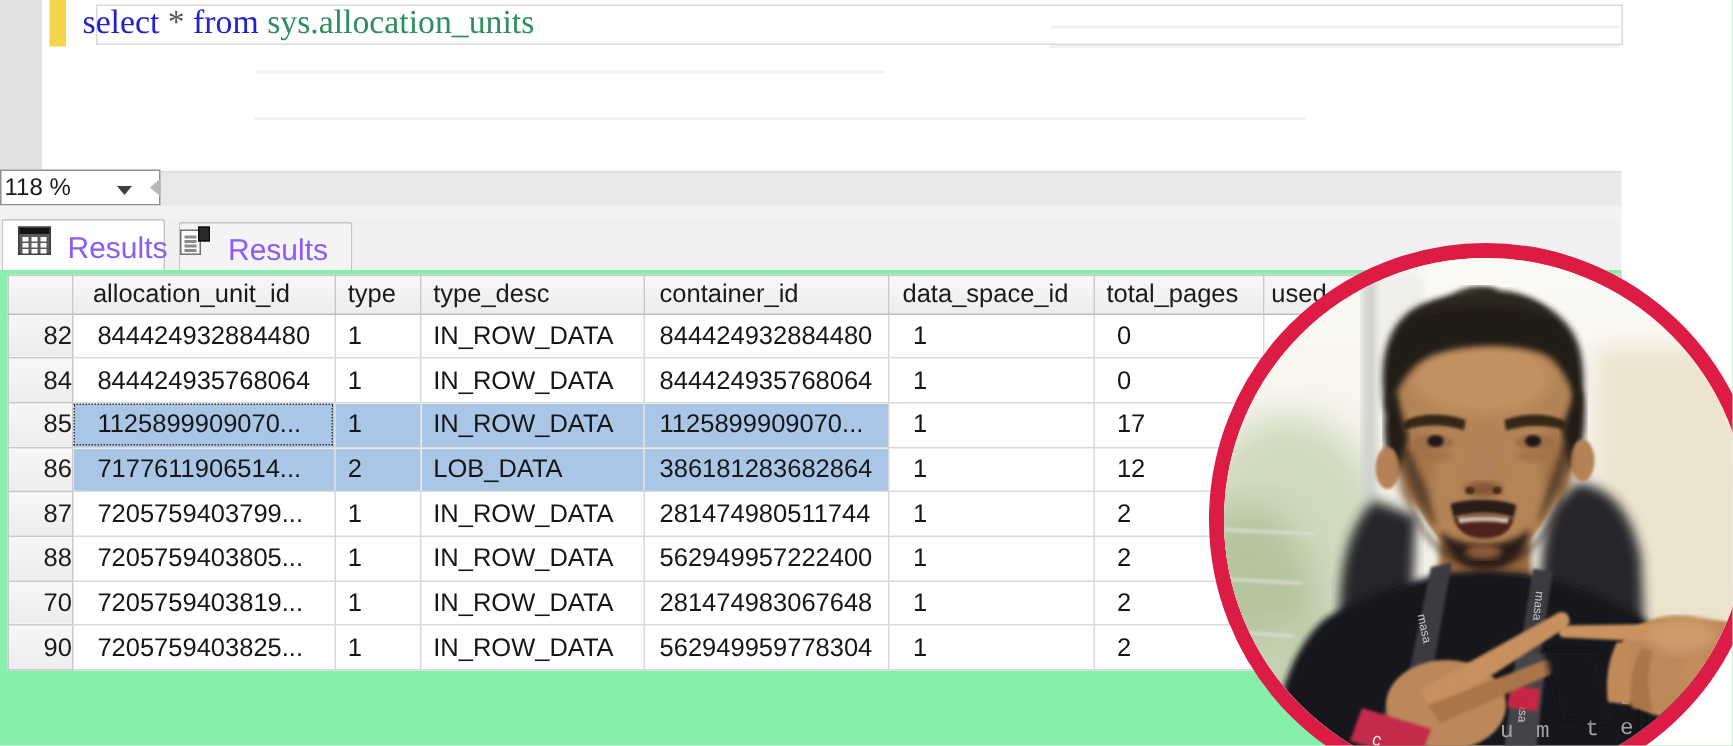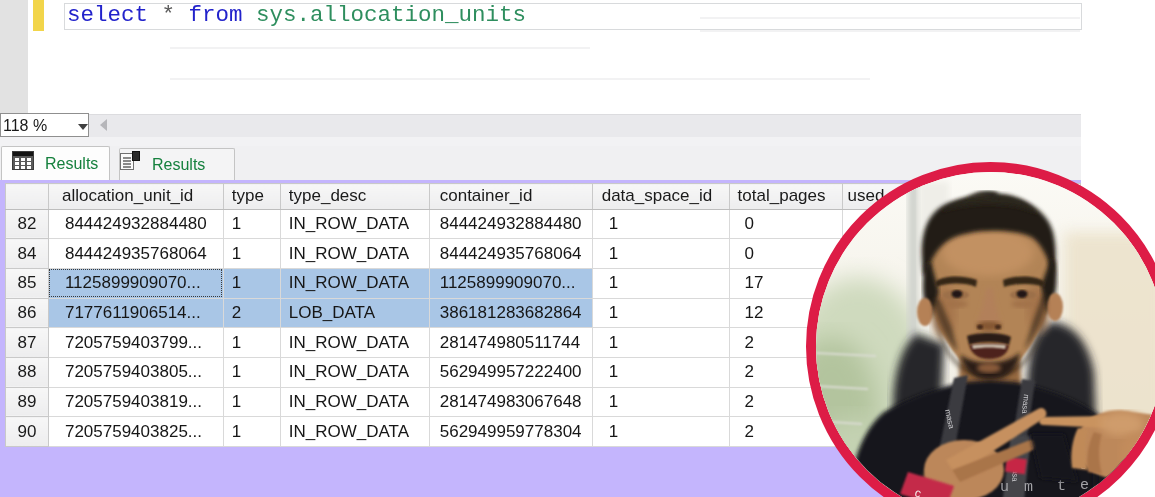--- a/index.html
+++ b/index.html
@@ -5,74 +5,74 @@
   html,body{margin:0;padding:0}
   body{width:1155px;height:497px;position:relative;overflow:hidden;background:#ffffff;
        font-family:"Liberation Sans",sans-serif}
 
   
   #editor{position:absolute;left:0;top:0;width:1081px;height:114px;background:#ffffff}
   #margin{position:absolute;left:0;top:0;width:28px;height:114px;background:#e2e2e2}
   #ybar{position:absolute;left:33px;top:0;width:11px;height:31px;background:#f2d54a}
   #caretline{position:absolute;left:64px;top:3px;width:1016px;height:25px;
              border:1px solid #d8dadc;background:#fff}
-  #code{position:absolute;left:67px;top:2px;font-family:Liberation Mono, monospace;
+  #code{position:absolute;left:55px;top:2px;font-family:Liberation Serif, serif;
         font-size:22.5px;line-height:26px;white-space:pre;color:#333}
   .kw{color:#2222cb}.op{color:#5a5a5a}.sysobj{color:#2e8e5e}
   .ghost{position:absolute;background:#f2f2f3;height:2px}
 
   
   #sbband{position:absolute;left:0;top:114px;width:1081px;height:23px;background:#e9e9ec;
           border-top:1px solid #dcdcdf}
-  #zoombox{position:absolute;left:0;top:113px;width:89px;height:24px;background:#fff;
+  #zoombox{position:absolute;left:0;top:113px;width:107px;height:24px;background:#fff;
            border:1px solid #8f8f8f;box-sizing:border-box}
   #zoomtext{position:absolute;left:2px;top:3px;font-size:16px;color:#1a1a1a}
   #zoomcaret{position:absolute;left:77px;top:10px;width:0;height:0;
              border-left:5px solid transparent;border-right:5px solid transparent;
              border-top:6px solid #404040}
   #sbleft{position:absolute;left:100px;top:119px;width:0;height:0;
           border-top:6px solid transparent;border-bottom:6px solid transparent;
           border-right:7px solid #b6b6ba}
   #subband{position:absolute;left:0;top:137px;width:1081px;height:9px;background:#f2f2f4}
 
   
   #tabstrip{position:absolute;left:0;top:146px;width:1081px;height:34px;background:#f0f0f2}
   #tabResults{position:absolute;left:1px;top:146px;width:109px;height:34px;background:#fdfdfd;
               border:1px solid #c4c4c4;border-bottom:none;box-sizing:border-box;
               border-radius:2px 2px 0 0}
   #tabMessages{position:absolute;left:119px;top:148px;width:116px;height:32px;background:#f4f4f5;
                border:1px solid #c4c4c4;border-bottom:none;box-sizing:border-box;
                border-radius:2px 2px 0 0}
-  .tabtext{font-size:16px;color:#15803d;position:absolute}
+  .tabtext{font-size:20px;color:#8b5cf6;position:absolute}
 
   
   #ricon{position:absolute;left:12px;top:151px;width:22px;height:19px;background:#5a5a5a;
          border:1px solid #3c3c3c;box-sizing:border-box}
   #ricon .hd{position:absolute;left:0;top:0;width:20px;height:4px;background:#141414}
   #ricon .c{position:absolute;width:4px;height:3px;background:#fff}
   
   #micon{position:absolute;left:120px;top:153px;width:14px;height:17px;background:#fbfbfb;
          border:1px solid #707070;box-sizing:border-box}
   #micon .l{position:absolute;left:2px;width:8px;height:1.5px;background:#8a8a8a}
   #miconbox{position:absolute;left:132px;top:151px;width:8px;height:10px;background:#2a2a2a;
             border:1px solid #111;box-sizing:border-box}
 
   
-  #gridpanel{position:absolute;left:0;top:180px;width:1081px;height:317px;background:#c4b5fd}
+  #gridpanel{position:absolute;left:0;top:180px;width:1081px;height:317px;background:#86efac}
   table#grid{position:absolute;left:5px;top:3px;border-collapse:collapse;table-layout:fixed;
              background:#fff}
   #grid td{border:1px solid #d9d9d9;font-size:17px;color:#161616;padding:0 0 0 16px;
            overflow:hidden;white-space:nowrap}
   #grid tr{height:29.7px}
   #grid tr.hdr{height:25.5px}
   #grid tr.hdr td{border-bottom-color:#bdbdbd}
   #grid td.h{background:linear-gradient(#f7f7f7,#ededee);border:1px solid #c9c9c9;
              color:#1a1a1a;padding-left:13px}
   #grid td.rn{background:linear-gradient(#f7f7f7,#ededee);border:1px solid #c9c9c9;
-              text-align:center;padding:0;color:#1a1a1a}
+              text-align:right;padding:0;color:#1a1a1a}
   #grid td.sel{background:#a9c6e6}
   #grid td.foc{outline:1px dotted #3a3a3a;outline-offset:-2px}
   #grid td.c2{padding-left:8px}
   #grid td.c3{padding-left:8px}
   #grid td.c4{padding-left:10px}
   #grid td.c5h{padding-left:9px}
   #grid td.c5d{padding-left:16px}
   #grid td.c6h{padding-left:8px}
   #grid td.c6d{padding-left:15px}
   #grid td.c7{padding-left:5px}
@@ -206,21 +206,21 @@
           <td class="rn">88</td>
           <td>7205759403805...</td>
           <td class="c2">1</td>
           <td class="c3">IN_ROW_DATA</td>
           <td class="c4">562949957222400</td>
           <td class="c5d">1</td>
           <td class="c6d">2</td>
           <td></td>
         </tr>
   <tr>
-          <td class="rn">89</td>
+          <td class="rn">70</td>
           <td>7205759403819...</td>
           <td class="c2">1</td>
           <td class="c3">IN_ROW_DATA</td>
           <td class="c4">281474983067648</td>
           <td class="c5d">1</td>
           <td class="c6d">2</td>
           <td></td>
         </tr>
   <tr>
           <td class="rn">90</td>

